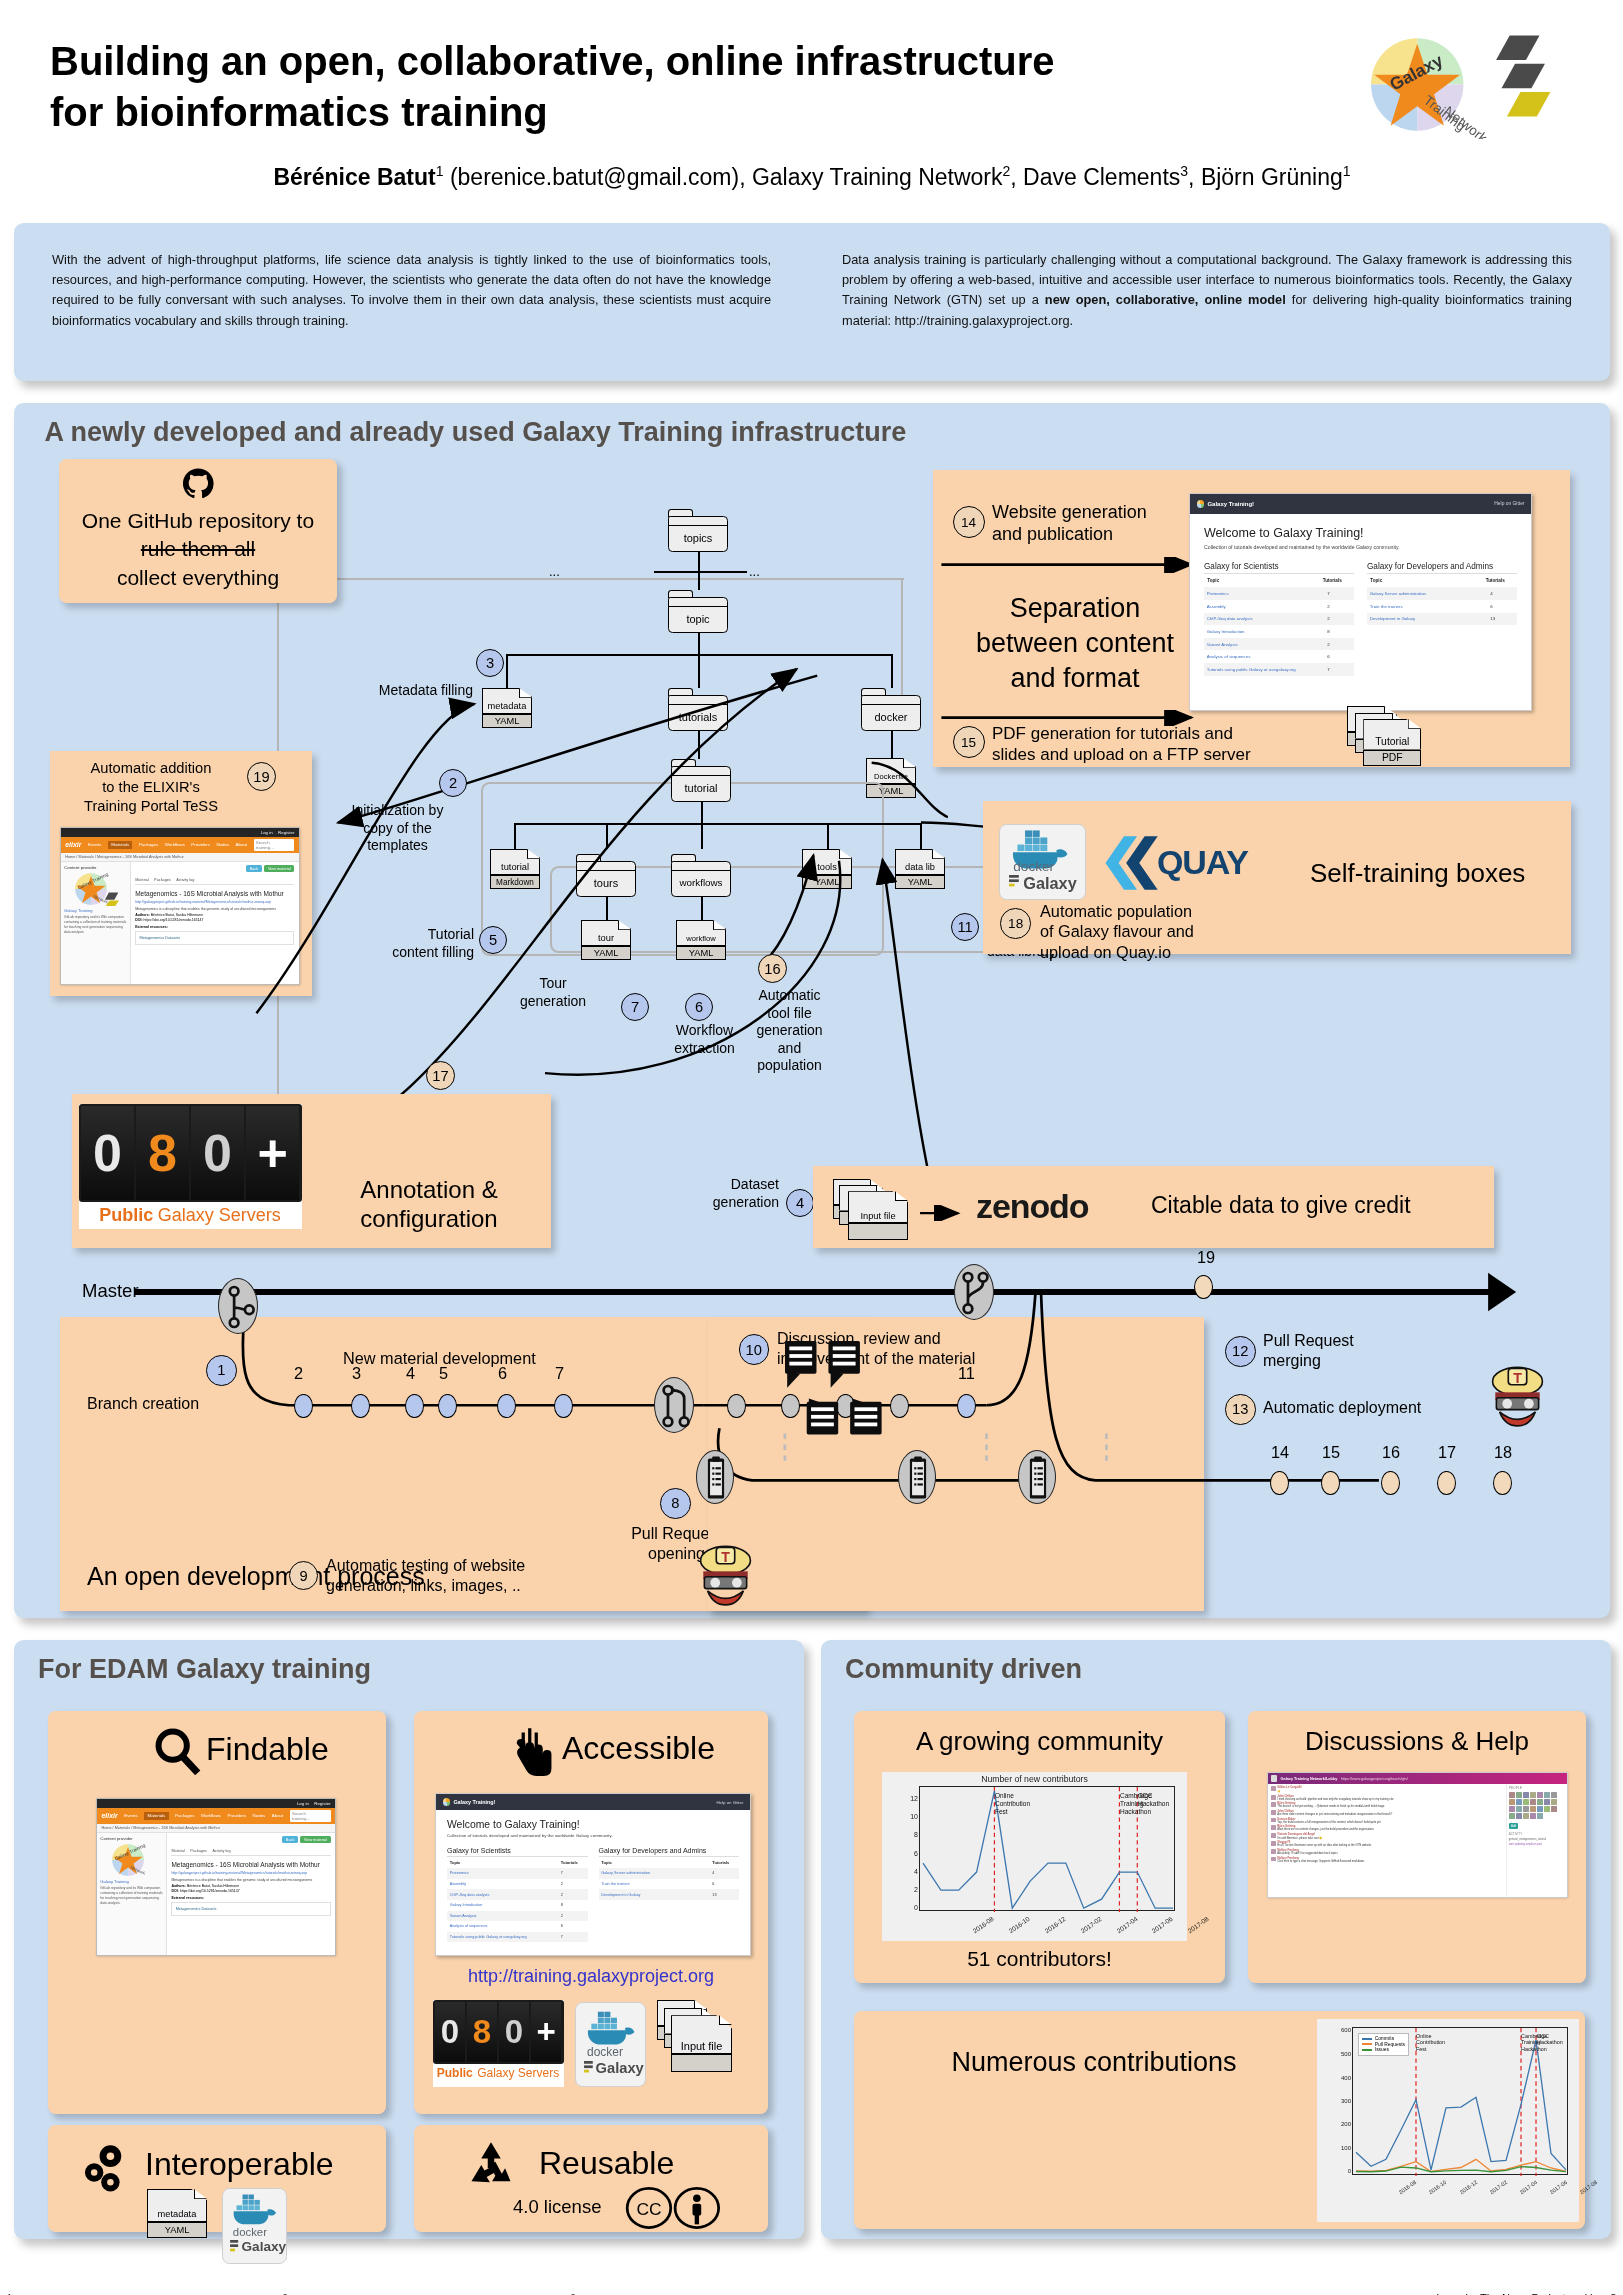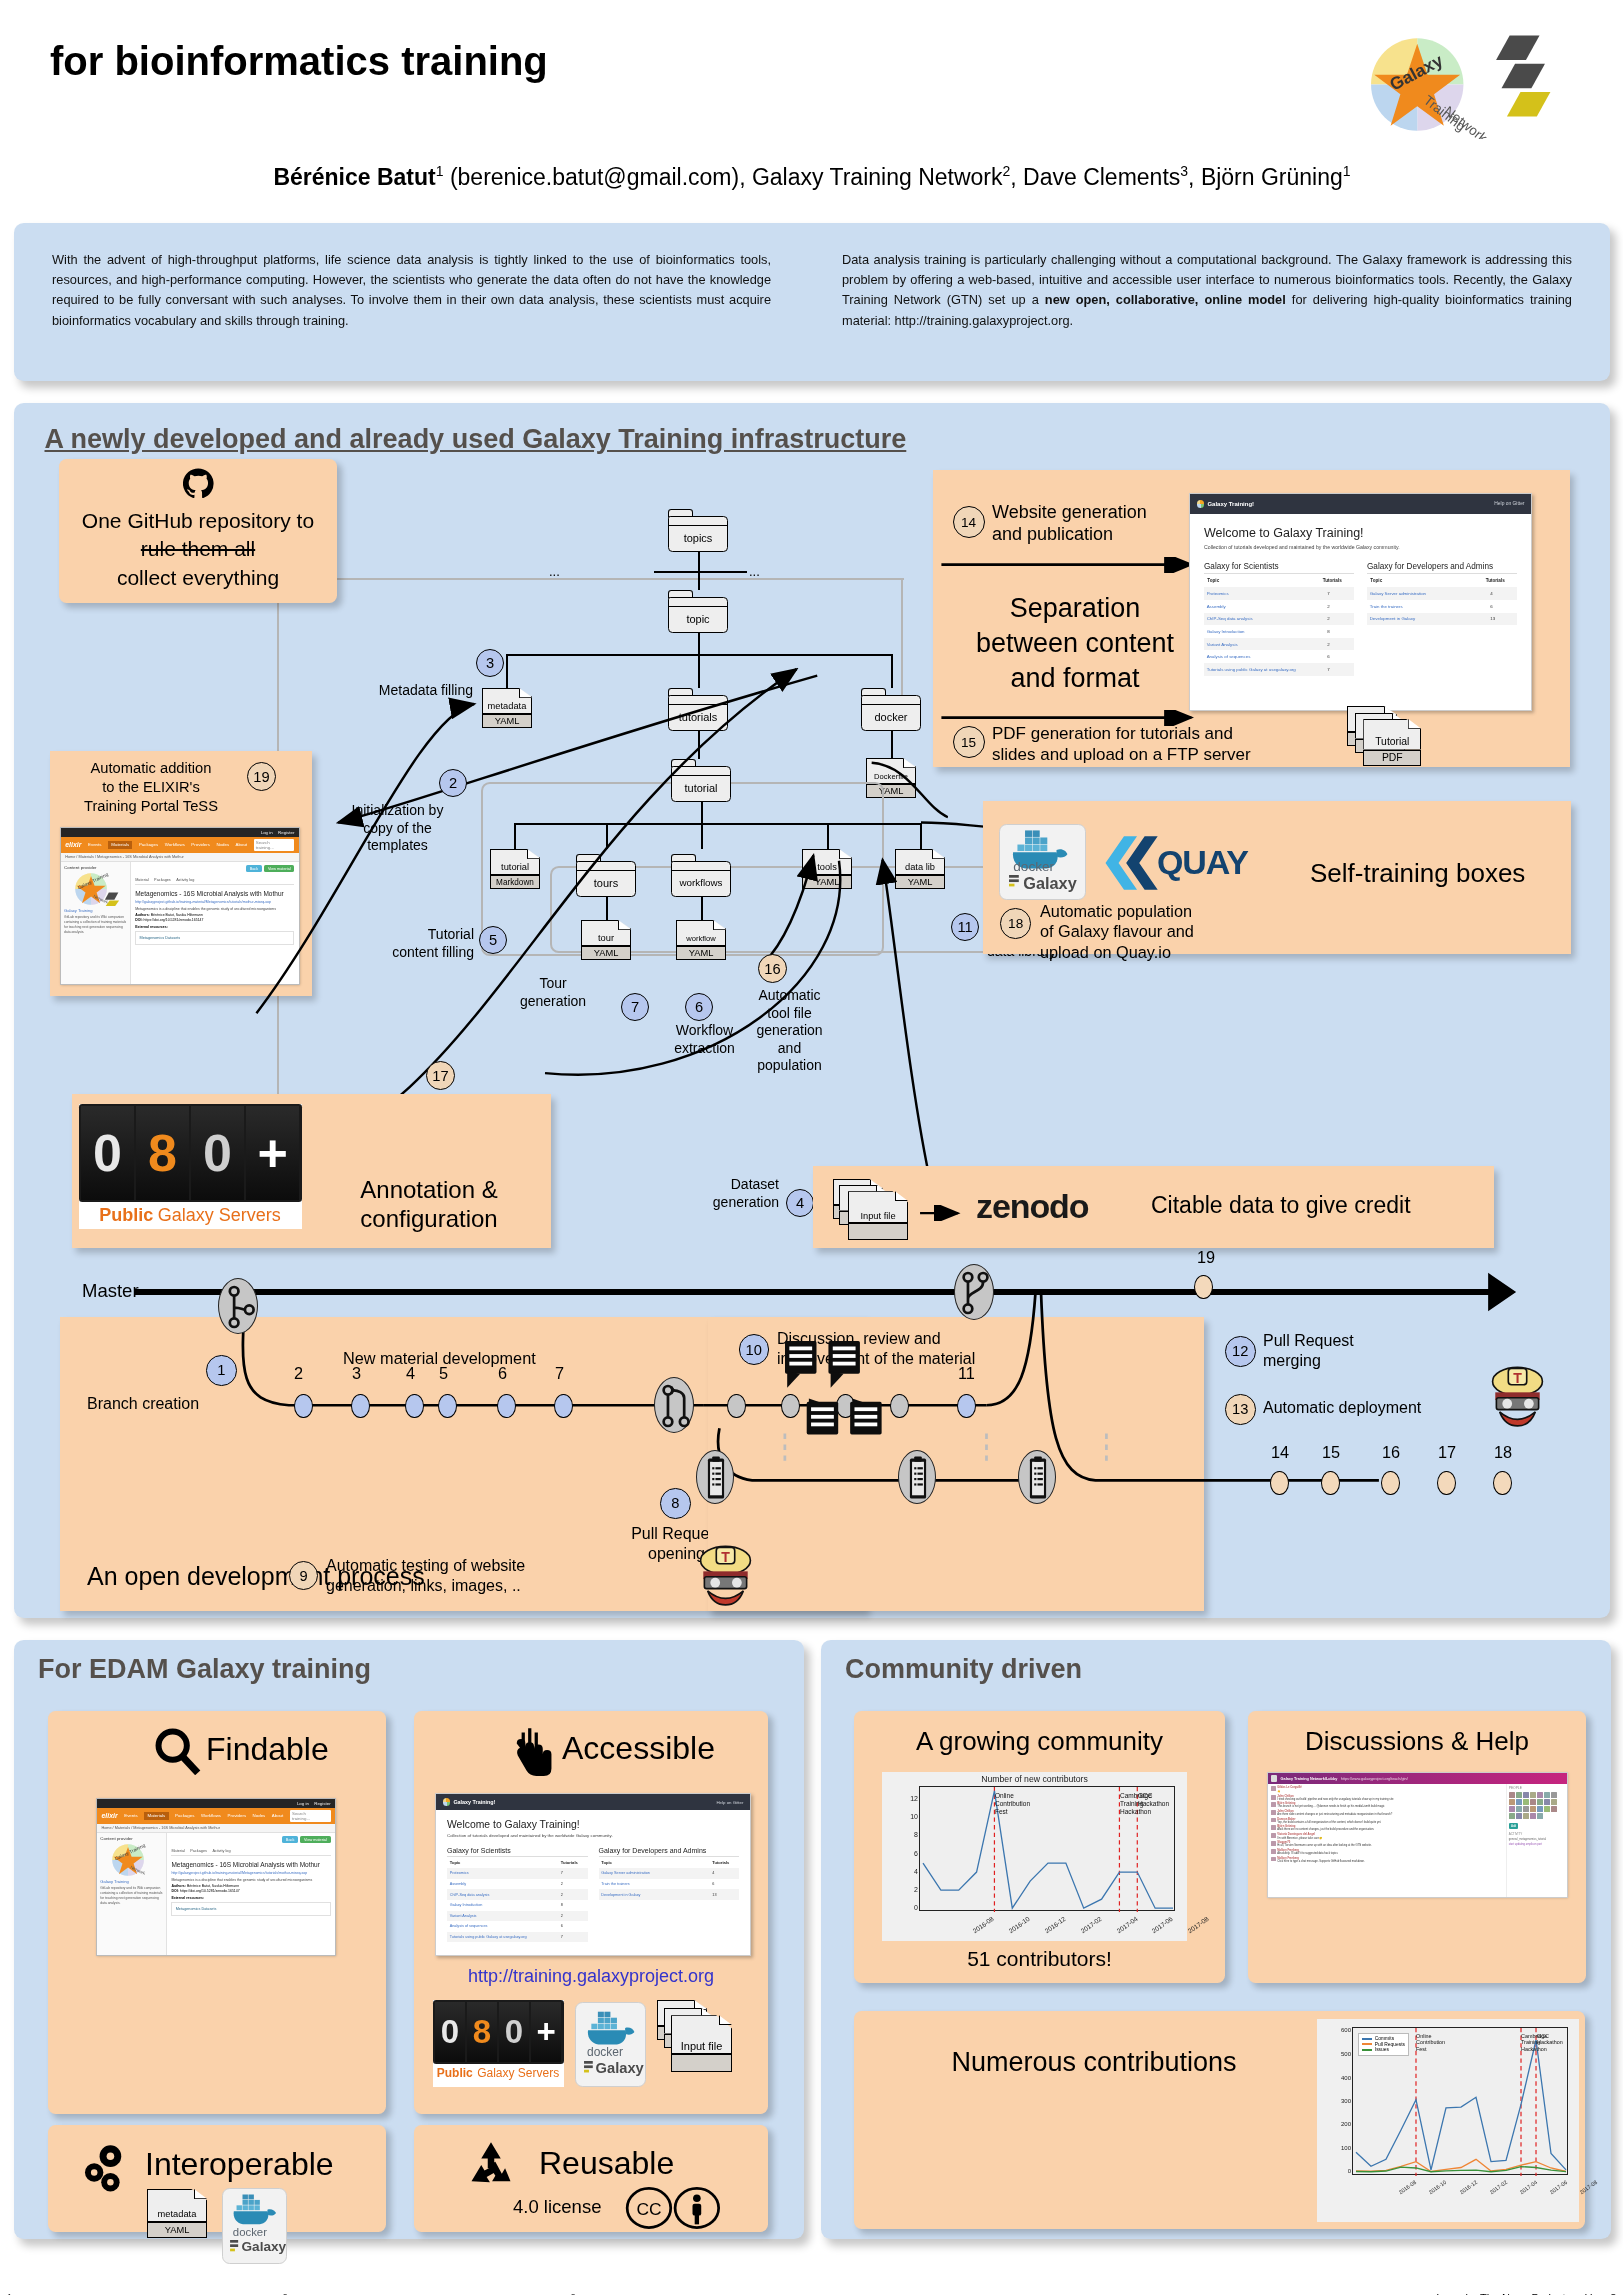--- a/index.html
+++ b/index.html
@@ -182,20 +182,21 @@
   .strike { text-decoration: line-through; }
   .blue-link { color:#3333cc; }
 </style>
 </head>
 <body>
 
 <div class="poster">
 
   <div class="header">
     <div class="title">
+      <div>Building an open, collaborative, online infrastructure</div>
       <div>for bioinformatics training</div>
     </div>
 
     <div class="authors">
       <b>Bérénice Batut</b><sup>1</sup><span> (berenice.batut@gmail.com), </span><span>Galaxy Training Network</span><sup>2</sup>, <span>Dave Clements</span><sup>3</sup>, <span>Björn Grüning</span><sup>1</sup>
     </div>
 
     <svg class="gtn-logo" viewBox="0 0 390 200">
       <g>
         <path d="M120 15 A85 85 0 0 1 205 100 L120 100 Z" fill="#c9ecc6"></path>
@@ -212,21 +213,21 @@
       </g>
     </svg>
   </div>
 
   <div class="panel-blue" style="left:14px; top:223px; width:1596px; height:158px;">
     <div class="abs-col" style="left:38px; top:27px; width:719px;">With the advent of high-throughput platforms, life science data analysis is tightly linked to the use of bioinformatics tools, resources, and high-performance computing. However, the scientists who generate the data often do not have the knowledge required to be fully conversant with such analyses. To involve them in their own data analysis, these scientists must acquire bioinformatics vocabulary and skills through training.</div>
     <div class="abs-col" style="left:828px; top:27px; width:730px;"><span>Data analysis training is particularly challenging without a computational background. The Galaxy framework is addressing this problem by offering a web-based, intuitive and accessible user interface to numerous bioinformatics tools. Recently, the Galaxy Training Network (GTN) set up a </span><b>new open, collaborative, online model</b><span> for delivering high-quality bioinformatics training material: http://training.galaxyproject.org.</span></div>
   </div>
 
   <div class="panel-blue" style="left:14px; top:403px; width:1596px; height:1215px;">
-    <div class="section-heading" style="left:30.5px; top:21px;text-decoration:underline;">A newly developed and already used Galaxy Training infrastructure</div>
+    <div class="section-heading" style="left:30.5px; top:14px;">A newly developed and already used Galaxy Training infrastructure</div>
   </div>
 
   <div class="gline" style="left:277px; top:578px; width:2.2px; height:588px;"></div>
   <div class="gline" style="left:277px; top:578px; width:627px; height:2.2px;"></div>
   <div class="gline" style="left:901px; top:578px; width:2.2px; height:120px;"></div>
 
   <div class="panel-orange" style="left:59px; top:459px; width:278px; height:144px;">
     <svg width="30.5" height="30.5" viewBox="0 0 24 24" style="position:absolute;left:124px;top:8.7px;">
       <path fill="#000" d="M12 .3a12 12 0 0 0-3.8 23.4c.6.1.8-.3.8-.6v-2c-3.3.7-4-1.6-4-1.6-.6-1.4-1.4-1.8-1.4-1.8-1.1-.8.1-.7.1-.7 1.2.1 1.9 1.2 1.9 1.2 1.1 1.9 2.9 1.3 3.6 1 .1-.8.4-1.3.8-1.6-2.7-.3-5.5-1.3-5.5-5.9 0-1.3.5-2.4 1.2-3.2-.1-.3-.5-1.5.1-3.2 0 0 1-.3 3.3 1.2a11.5 11.5 0 0 1 6 0c2.3-1.5 3.3-1.2 3.3-1.2.6 1.7.2 2.9.1 3.2.8.8 1.2 1.9 1.2 3.2 0 4.6-2.8 5.6-5.5 5.9.4.4.8 1.1.8 2.2v3.3c0 .3.2.7.8.6A12 12 0 0 0 12 .3"></path>
     </svg>

